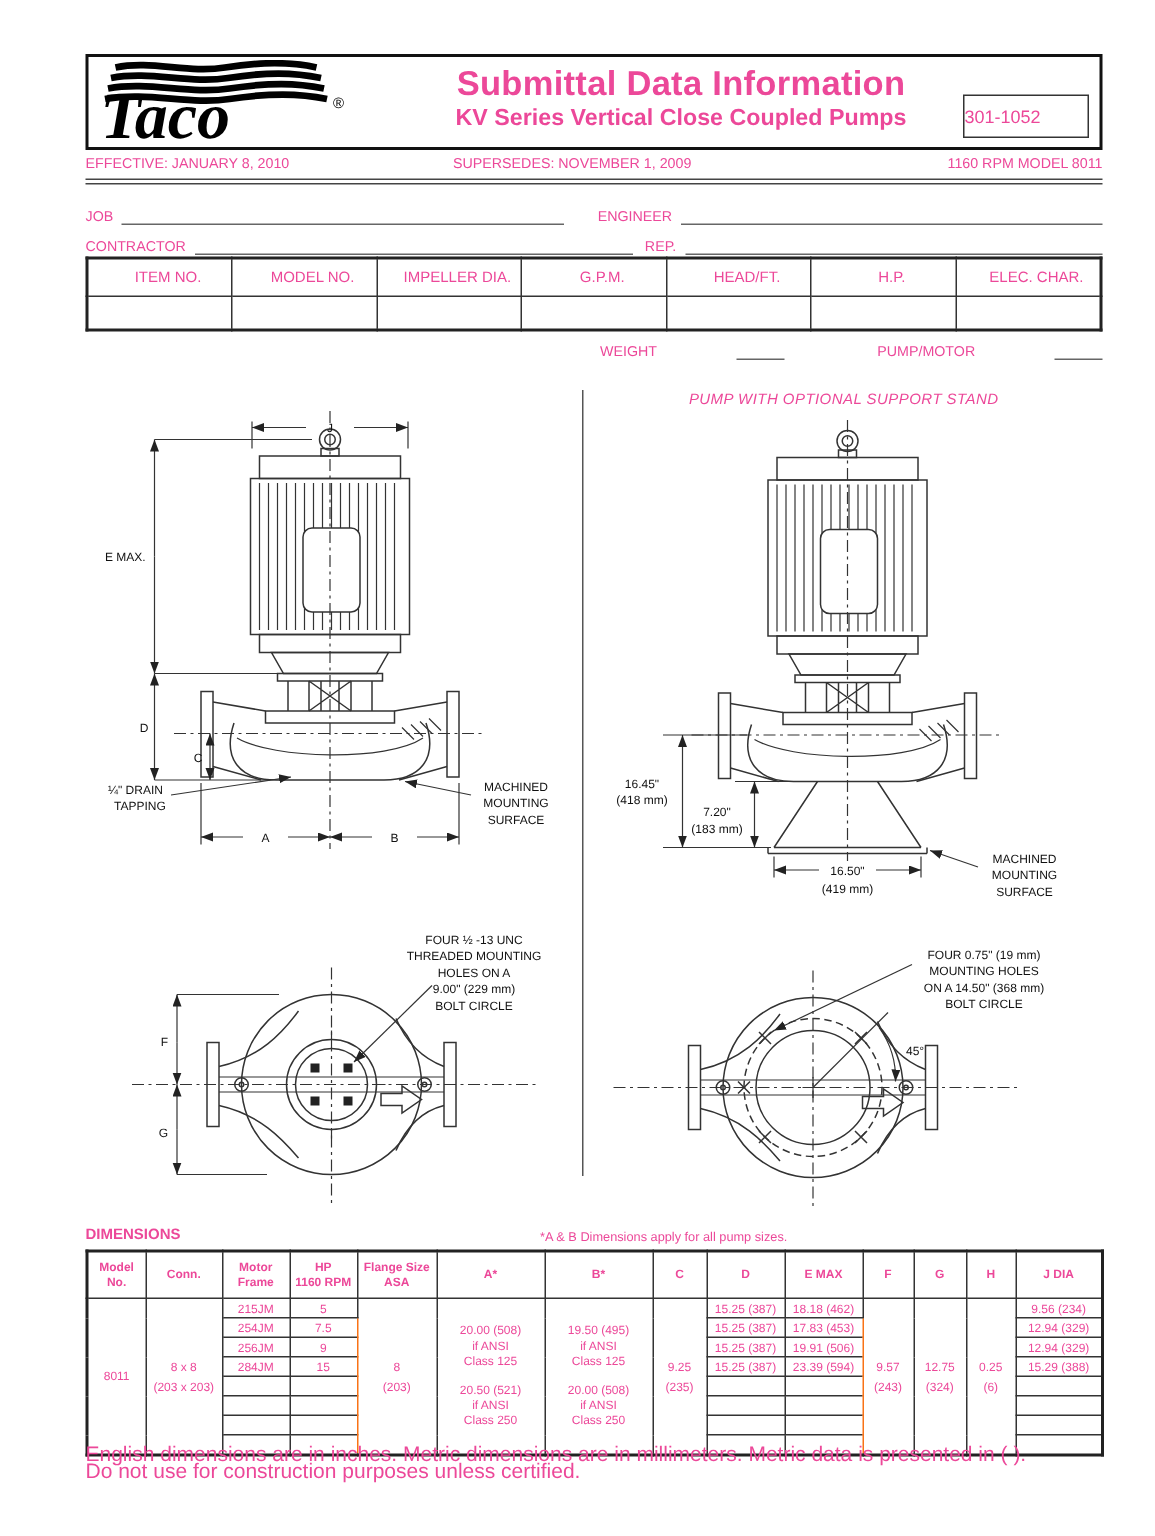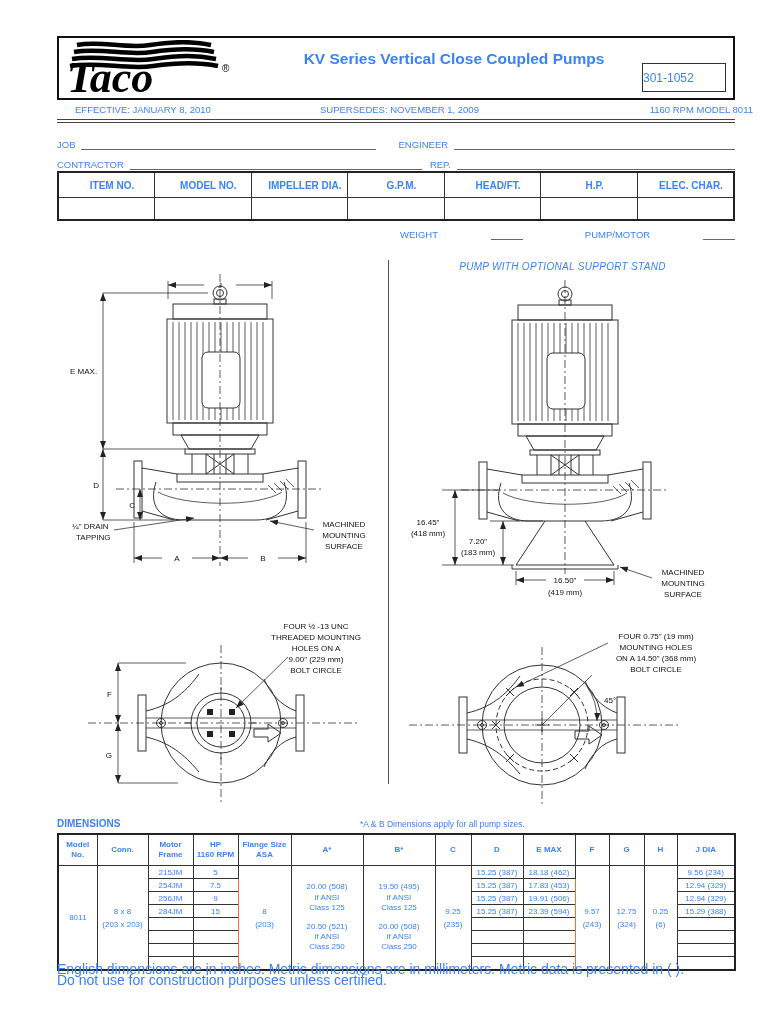--- a/index.html
+++ b/index.html
@@ -1,40 +1,40 @@
 <!DOCTYPE html>
 <html><head>
 <meta charset="utf-8">
 <style>
   html,body{margin:0;padding:0;background:#e8e8e8;}
   #page{position:relative;width:770px;height:1024px;background:#ffffff;margin:0 auto;
-        font-family:"Liberation Sans", sans-serif;color:#3b82f6;overflow:hidden;}
+        font-family:"Liberation Sans", sans-serif;color:#ec4899;overflow:hidden;}
   .abs{position:absolute;}
 
   
   .hdrbox{left:57px;top:36px;width:678px;height:64px;border:2px solid #111;box-sizing:border-box;}
   .logo{position:absolute;left:6px;top:2px;}
   .titlewrap{position:absolute;left:185px;width:420px;top:0;text-align:center;}
   .title{font-size:23px;font-weight:bold;letter-spacing:0.2px;margin-top:4px;}
-  .subtitle{font-size:15.5px;font-weight:bold;margin-top:12px;}
+  .subtitle{font-size:15.5px;font-weight:bold;margin-top:1px;}
   .docbox{position:absolute;right:7px;top:25px;width:82px;height:27px;border:1.5px solid #333;
           display:flex;align-items:center;font-size:12px;}
 
-  .metarow{left:75px;top:104px;width:678px;display:flex;font-size:9.5px;}
+  .metarow{left:57px;top:104px;width:678px;display:flex;font-size:9.5px;}
   .metarow .mid{position:absolute;left:245px;}
   .metarow .right{margin-left:auto;}
   .metaline{left:57px;top:119px;width:678px;height:2px;border-top:1px solid #444;border-bottom:1px solid #444;}
 
   .frow{left:57px;width:678px;display:flex;align-items:flex-end;font-size:9.5px;height:13px;}
   .ul{border-bottom:1px solid #666;height:12px;}
   .lblgap{margin-left:8px;}
 
   table{border-collapse:collapse;table-layout:fixed;}
   .spectable{left:57px;top:171px;width:678px;border:2px solid #222;}
-  .spectable th{border:1px solid #333;font-size:10px;font-weight:bold;height:22px;text-align:center;padding-left:12px;}
+  .spectable th{border:1px solid #333;font-size:10px;font-weight:normal;height:22px;text-align:center;padding-left:12px;}
   .spectable td{border:1px solid #333;height:19px;}
 
   .weightrow{left:400px;top:227px;width:335px;display:flex;align-items:flex-end;font-size:9.5px;height:13px;gap:48px;}
 
   .divider{left:388px;top:260px;width:1px;height:524px;background:#555;}
   .supporttitle{left:390px;top:261px;width:345px;text-align:center;font-size:10px;letter-spacing:0.3px;font-style:italic;}
 
   
   svg.draw{position:absolute;}
   .draw path,.draw rect,.draw circle,.draw line{stroke:#333;fill:none;stroke-width:1;}
@@ -68,20 +68,21 @@
       <g>
         <path d="M12 5 C 36 0, 60 9, 85 5 S 128 1, 146 5" stroke="#000" stroke-width="4.5" fill="none"></path>
         <path d="M9 12 C 35 7, 61 16, 87 12 S 130 8, 149 12" stroke="#000" stroke-width="4.5" fill="none"></path>
         <path d="M7 19 C 34 14, 61 23, 88 19 S 132 15, 151 19" stroke="#000" stroke-width="4.5" fill="none"></path>
         <path d="M5 26 C 34 21, 61 30, 88 26 S 134 22, 153 26" stroke="#000" stroke-width="4.5" fill="none"></path>
       </g>
       <text x="2" y="52" font-family="Liberation Serif, serif" font-style="italic" font-weight="bold" font-size="44" fill="#000">Taco</text>
       <text x="157" y="32" font-size="10" fill="#000">®</text>
     </svg>
     <div class="titlewrap">
+      <div class="title">Submittal Data Information</div>
       <div class="subtitle">KV Series Vertical Close Coupled Pumps</div>
     </div>
     <div class="docbox">
       <span>301-1052</span>
     </div>
   </div>
 
   <div class="abs metarow">
     <span>EFFECTIVE: JANUARY 8, 2010</span>
     <span class="mid">SUPERSEDES: NOVEMBER 1, 2009</span>

